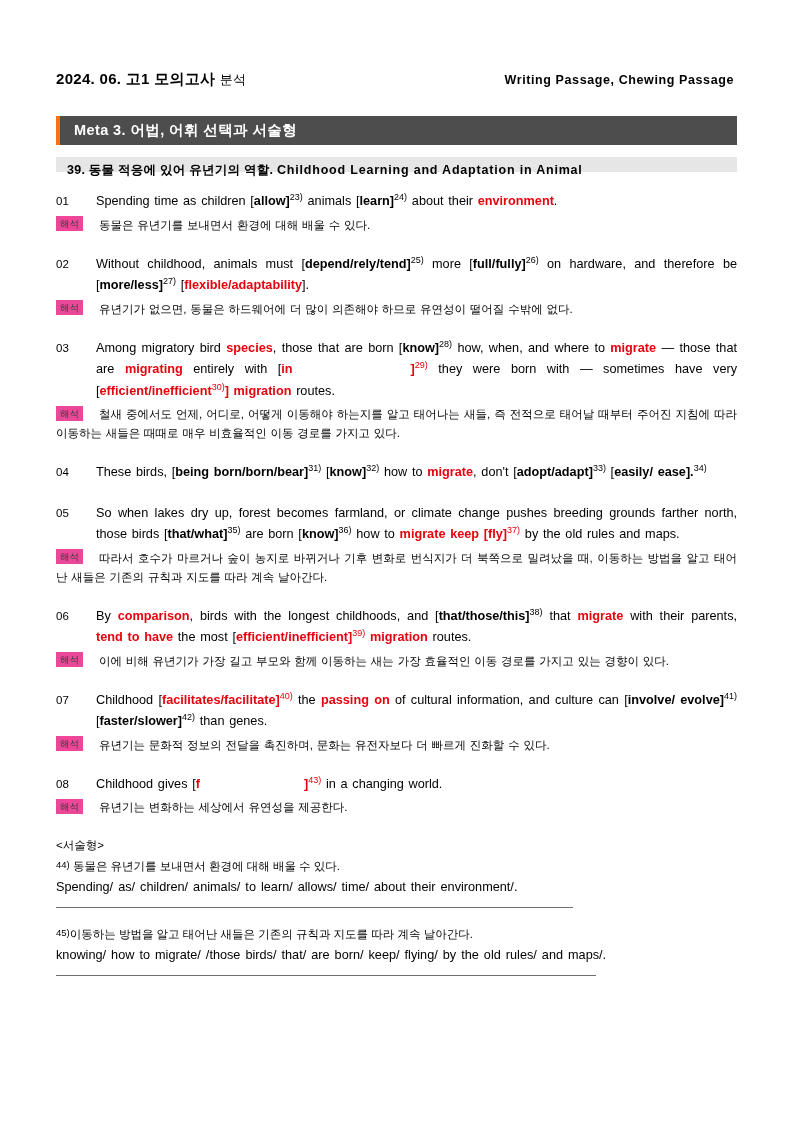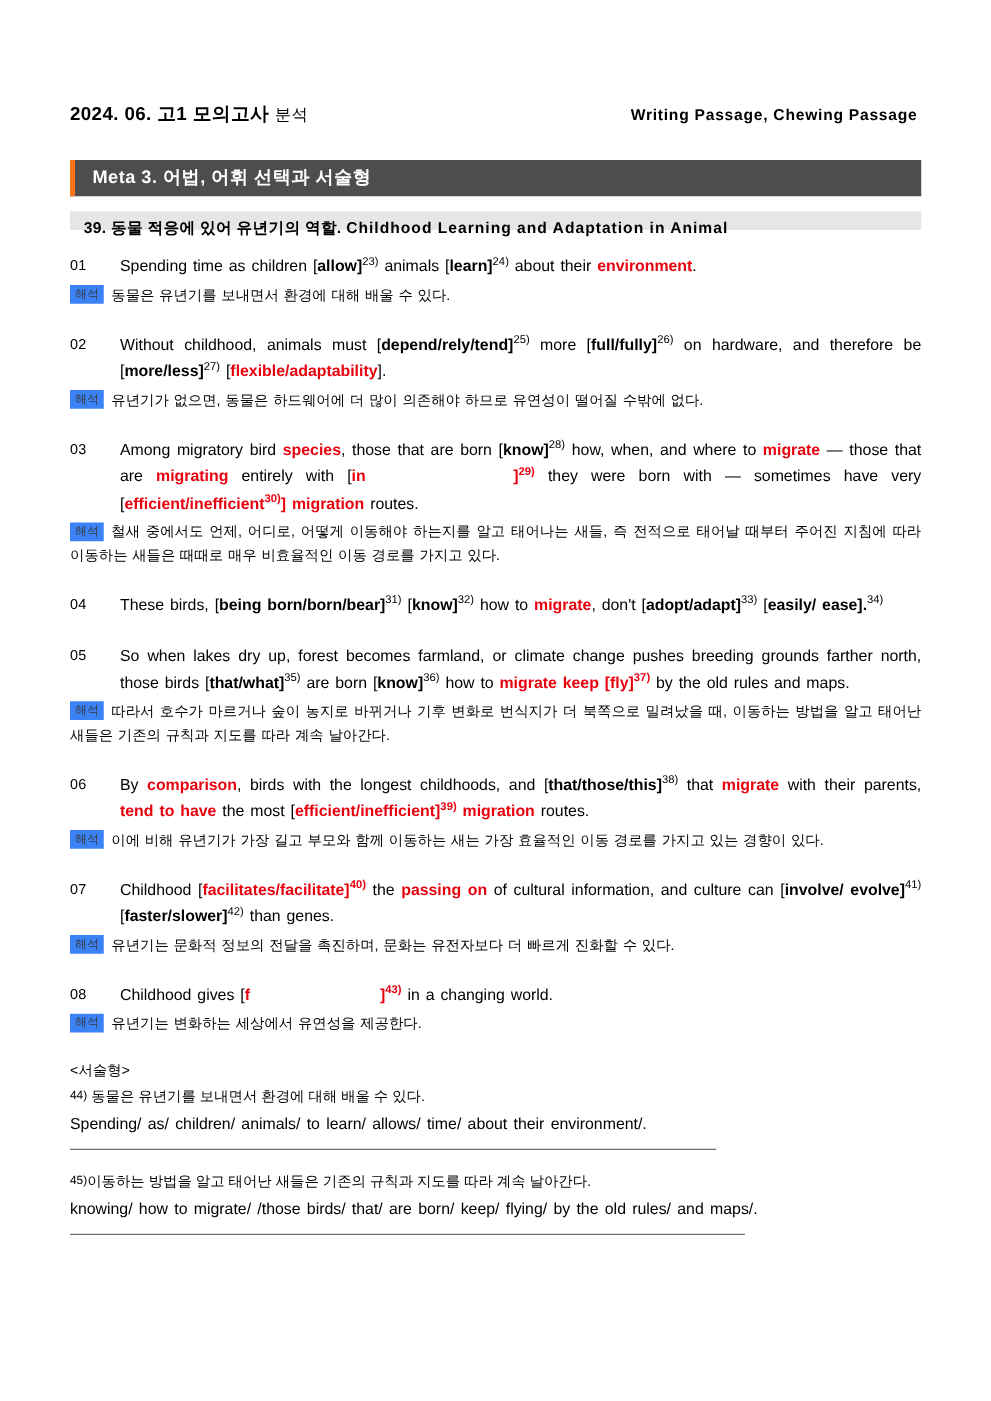--- a/index.html
+++ b/index.html
@@ -18,21 +18,21 @@
   .page {
     position: relative;
     width: 793px;
     height: 1121px;
     box-sizing: border-box;
     padding: 0;
   }
   .content {
     position: absolute;
     left: 56px;
-    top: 12px;
+    top: 0;
     width: 681px;
   }
 
   
   .doc-header {
     display: flex;
     align-items: baseline;
     justify-content: space-between;
     padding-top: 70px;
     height: 22px;
@@ -107,41 +107,41 @@
   .gloss {
     margin-top: 3px;
     font-size: 11.5px;
     line-height: 19px;
     padding-left: 0;
     text-align: justify;
     word-spacing: 0.6px;
   }
   .gloss-tag {
     display: inline-block;
-    background: #3b82f6;
+    background: #ec4899;
     color: #3a3a3a;
     font-size: 9.5px;
     line-height: 13px;
     padding: 1px 4px 1px 4px;
-    margin-right: 6px;
+    margin-right: 16px;
     vertical-align: 1.5px;
     letter-spacing: 0;
     word-spacing: normal;
   }
 
   b, .bk { font-weight: bold; }
   .redb { color: #e8000d; font-weight: bold; }
   sup {
     font-size: 9px;
     vertical-align: super;
     line-height: 0;
     word-spacing: normal;
     font-weight: normal;
   }
-  sup.redsup { color: #e8000d; font-weight: bold; }
+  sup.redsup { color: #e8000d; font-weight: normal; }
   .blank-gap {
     display: inline-block;
     width: 118px;
   }
   .blank-gap-sm {
     display: inline-block;
     width: 104px;
   }
 
   

